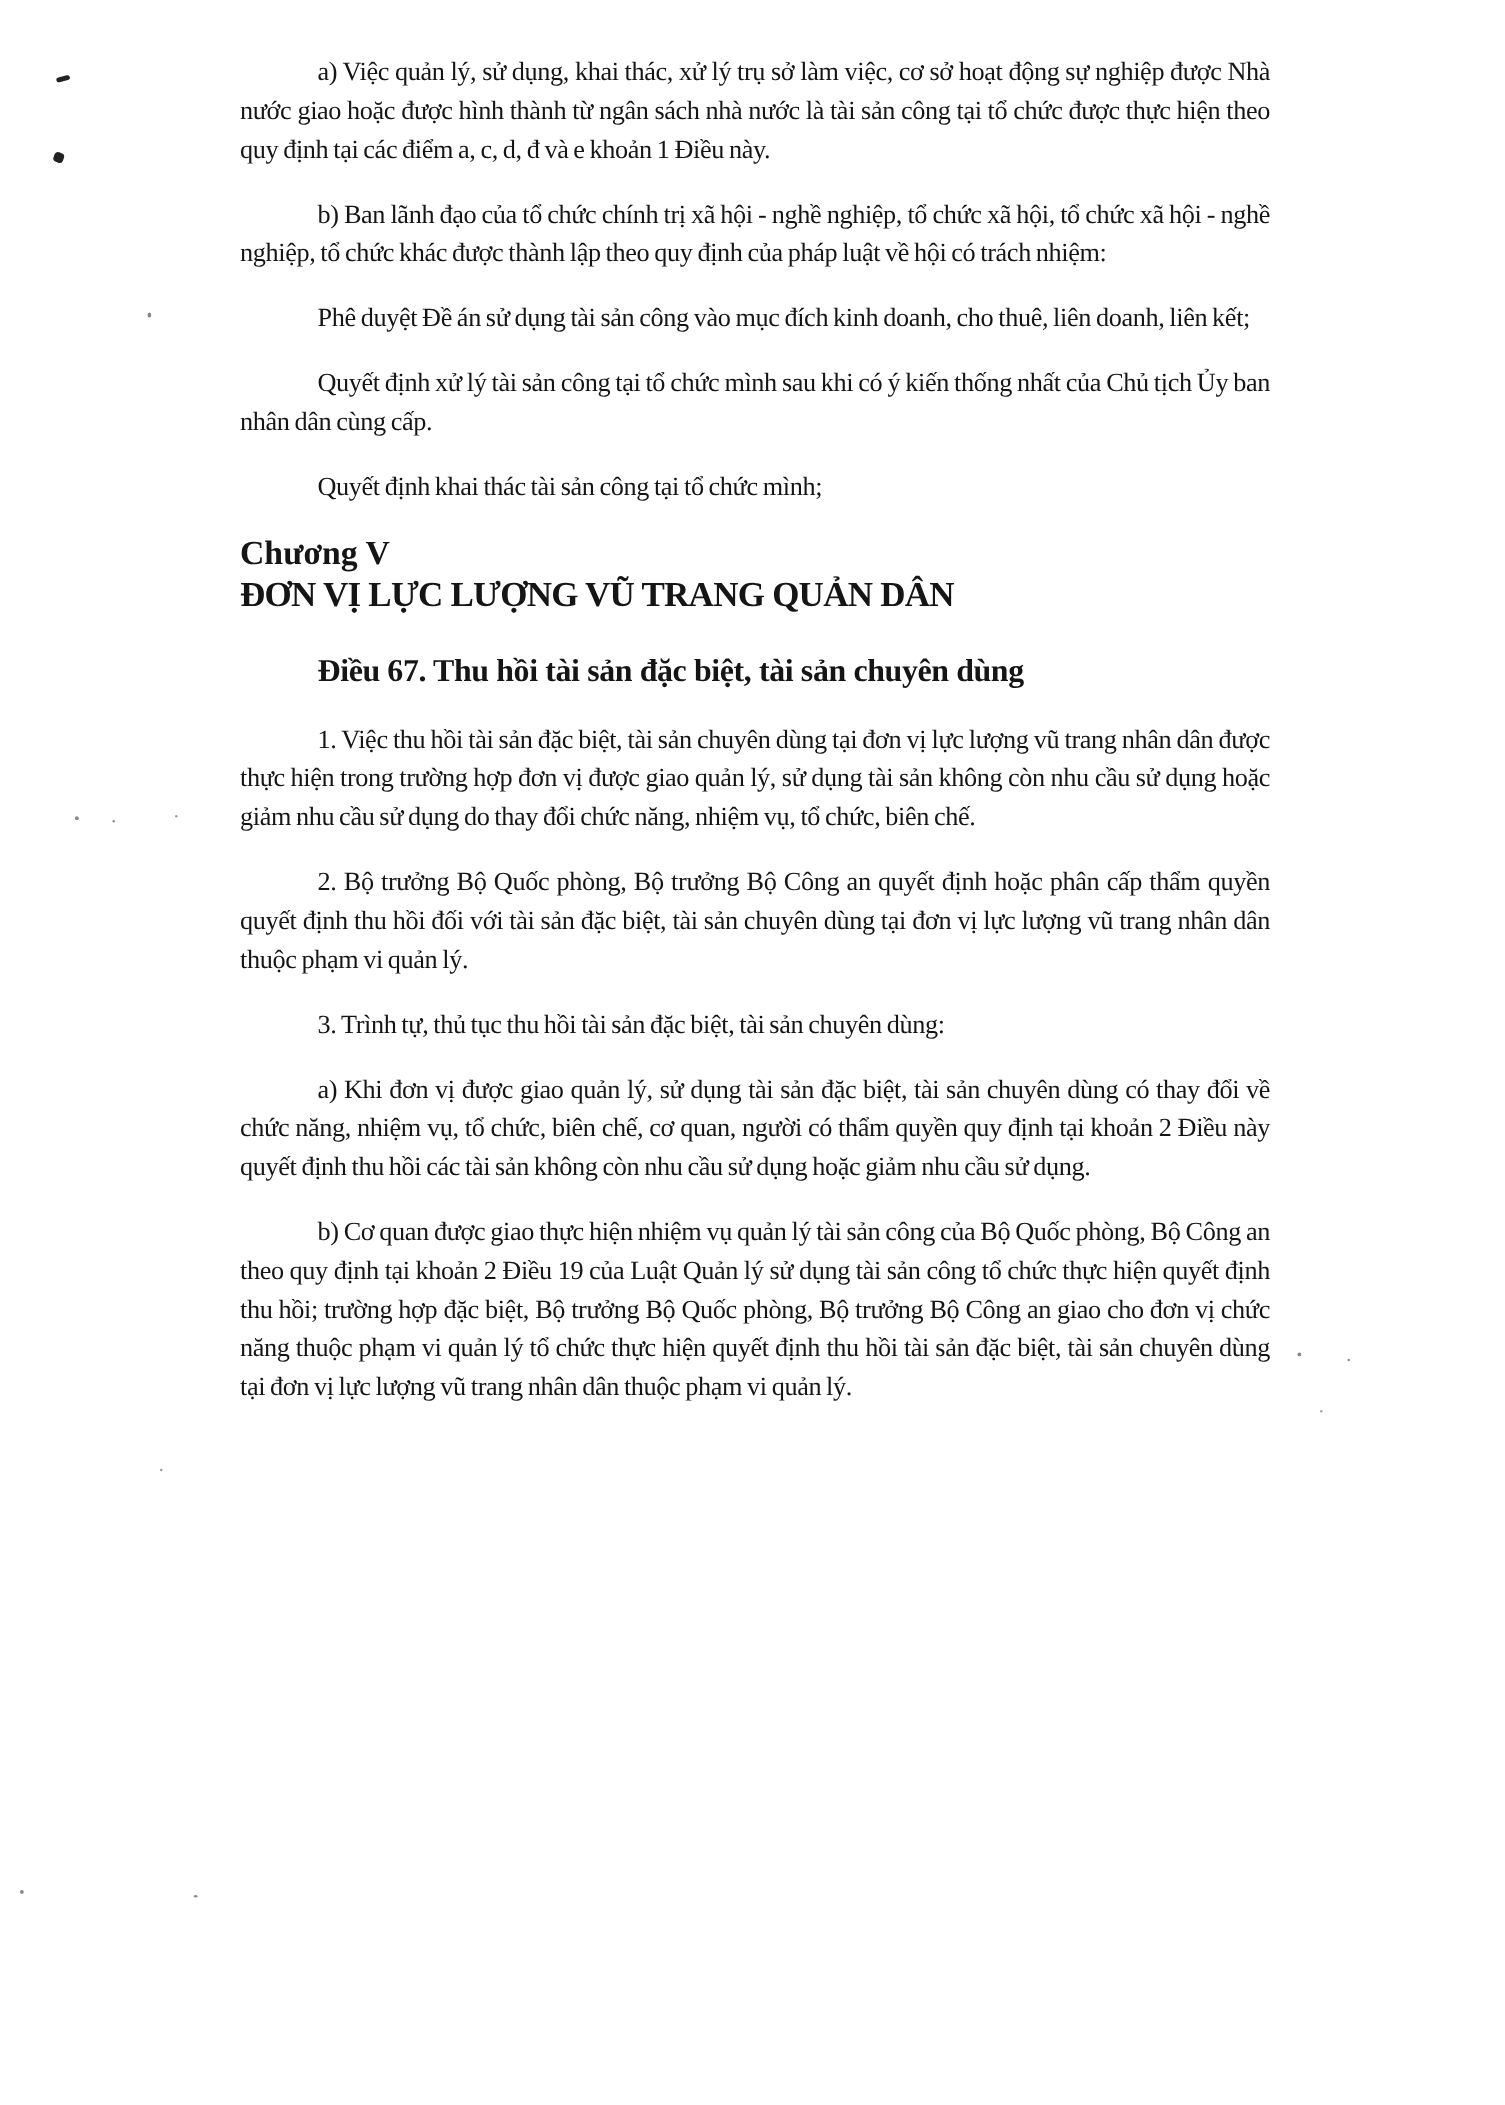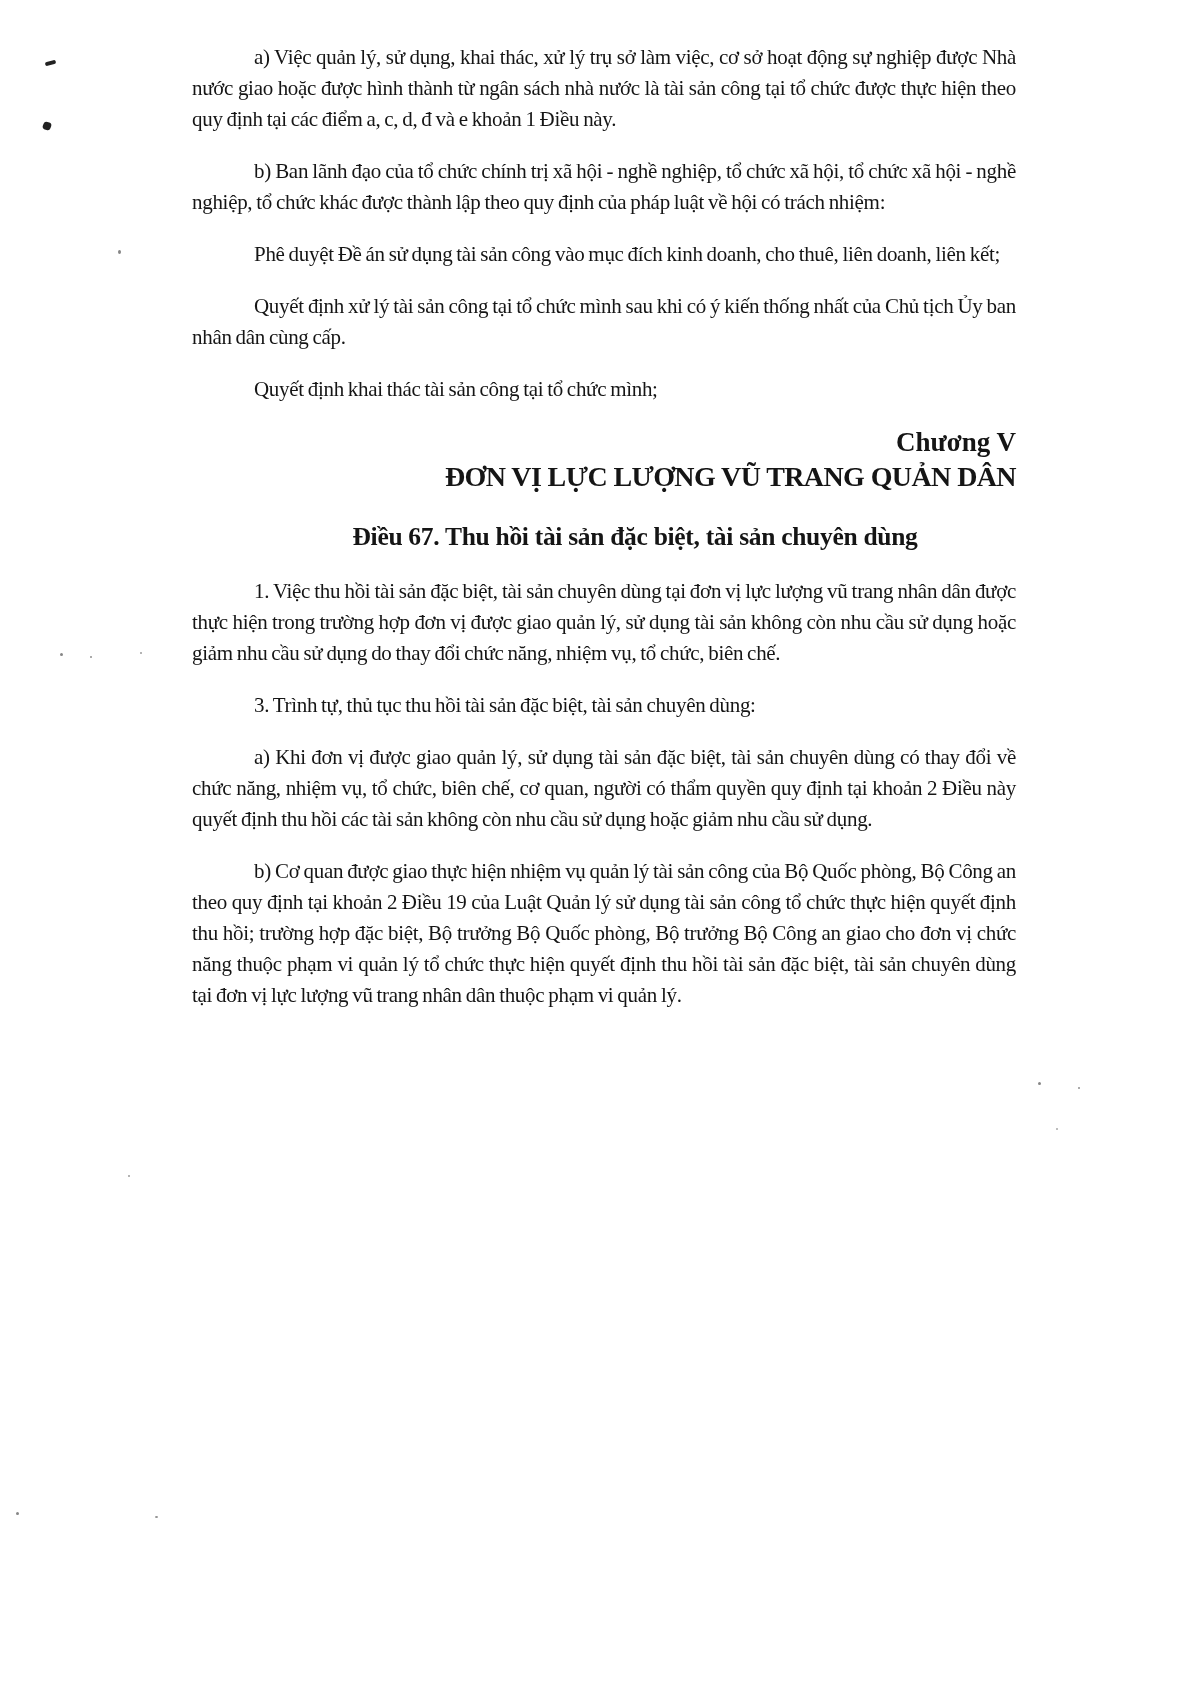--- a/index.html
+++ b/index.html
@@ -30,41 +30,41 @@
   p.para {
     font-size: 21px;
     line-height: 31px;
     letter-spacing: -0.3px;
     word-spacing: -1px;
     text-align: justify;
     text-indent: 62px;
     margin: 0 0 21px 0;
   }
   .chapter {
-    text-align: right;
+    text-align: left;
     margin: 4px 0 27px 0;
   }
   .chapter-label {
     font-weight: bold;
     font-size: 27px;
     line-height: 33px;
   }
   .chapter-title {
     font-weight: bold;
     font-size: 28px;
     line-height: 35px;
     letter-spacing: -0.6px;
   }
   p.article-heading {
     font-weight: bold;
     font-size: 25.5px;
     line-height: 31px;
     letter-spacing: -0.3px;
     text-indent: 62px;
-    text-align: center;
+    text-align: left;
     margin: 0 0 24px 0;
   }
   
   .artifact {
     position: absolute;
     background: #222;
     border-radius: 50%;
   }
   .a-dash  { left: 45px;  top: 61px;   width: 11px; height: 4px;  border-radius: 2px; transform: rotate(-14deg); }
   .a-dot1  { left: 43px;  top: 122px;  width: 8px;  height: 8px;  border-radius: 3px; transform: rotate(20deg); }
@@ -114,20 +114,21 @@
 
   <div class="chapter">
     <div class="chapter-label">Chương V</div>
     <div class="chapter-title">ĐƠN VỊ LỰC LƯỢNG VŨ TRANG QUẢN DÂN</div>
   </div>
 
   <p class="article-heading">Điều 67. Thu hồi tài sản đặc biệt, tài sản chuyên dùng</p>
 
   <p class="para">1. Việc thu hồi tài sản đặc biệt, tài sản chuyên dùng tại đơn vị lực lượng vũ trang nhân dân được thực hiện trong trường hợp đơn vị được giao quản lý, sử dụng tài sản không còn nhu cầu sử dụng hoặc giảm nhu cầu sử dụng do thay đổi chức năng, nhiệm vụ, tổ chức, biên chế.</p>
 
+  <p class="para">2. Bộ trưởng Bộ Quốc phòng, Bộ trưởng Bộ Công an quyết định hoặc phân cấp thẩm quyền quyết định thu hồi đối với tài sản đặc biệt, tài sản chuyên dùng tại đơn vị lực lượng vũ trang nhân dân thuộc phạm vi quản lý.</p>
 
   <p class="para">3. Trình tự, thủ tục thu hồi tài sản đặc biệt, tài sản chuyên dùng:</p>
 
   <p class="para">a) Khi đơn vị được giao quản lý, sử dụng tài sản đặc biệt, tài sản chuyên dùng có thay đổi về chức năng, nhiệm vụ, tổ chức, biên chế, cơ quan, người có thẩm quyền quy định tại khoản 2 Điều này quyết định thu hồi các tài sản không còn nhu cầu sử dụng hoặc giảm nhu cầu sử dụng.</p>
 
   <p class="para">b) Cơ quan được giao thực hiện nhiệm vụ quản lý tài sản công của Bộ Quốc phòng, Bộ Công an theo quy định tại khoản 2 Điều 19 của Luật Quản lý sử dụng tài sản công tổ chức thực hiện quyết định thu hồi; trường hợp đặc biệt, Bộ trưởng Bộ Quốc phòng, Bộ trưởng Bộ Công an giao cho đơn vị chức năng thuộc phạm vi quản lý tổ chức thực hiện quyết định thu hồi tài sản đặc biệt, tài sản chuyên dùng tại đơn vị lực lượng vũ trang nhân dân thuộc phạm vi quản lý.</p>
 
 </main>
 
 </body></html>

